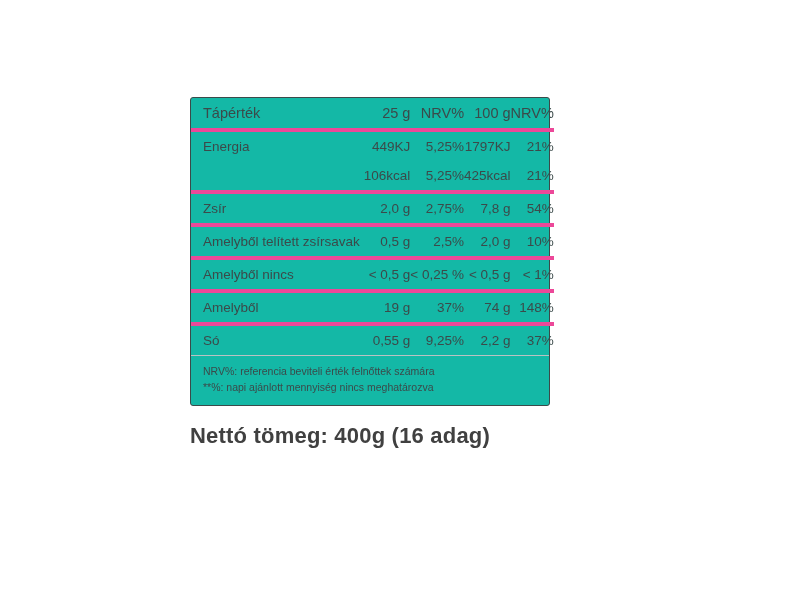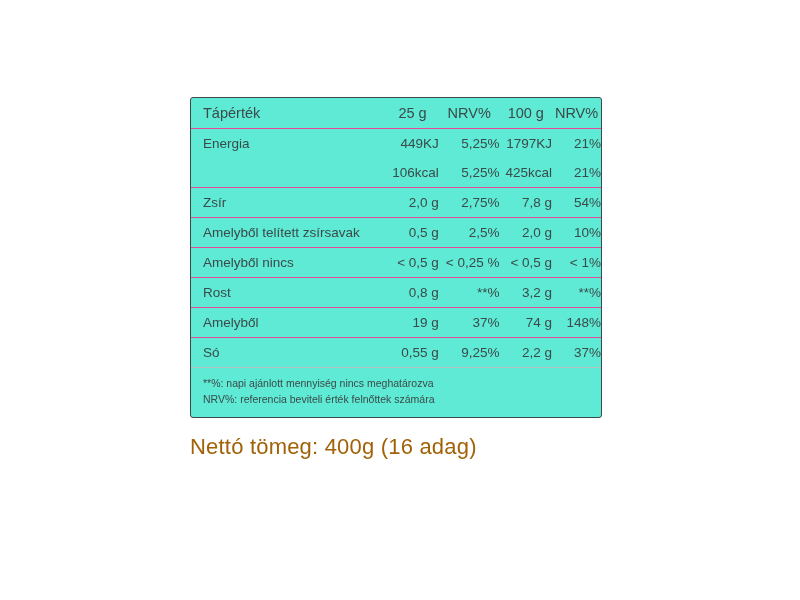--- a/index.html
+++ b/index.html
@@ -12,25 +12,25 @@
     height: 600px;
     font-family: "Liberation Sans", sans-serif;
     color: #2f3a3a;
     position: relative;
     overflow: hidden;
   }
   .panel {
     position: absolute;
     left: 190px;
     top: 97px;
-    width: 412px;
+    width: 360px;
     border: 1.5px solid #3b4a4a;
     border-radius: 3px;
     box-sizing: border-box;
-    background: #5eead4;
+    background: #14b8a6;
     padding: 0;
   }
   table.nutrition {
     width: 100%;
     border-collapse: collapse;
     font-size: 13.5px;
     color: #3b4a4a;
   }
   table.nutrition th,
   table.nutrition td {
@@ -41,57 +41,58 @@
   thead th {
     font-size: 14.5px;
     padding-top: 12px;
     padding-bottom: 12px;
   }
   thead tr th:first-child {
     text-align: left;
     padding-left: 12px;
   }
   thead th.num {
+    text-align: right;
   }
   tbody tr td:first-child {
     text-align: left;
     padding-left: 12px;
     padding-right: 4px;
   }
   tbody td.num {
     text-align: right;
   }
   
   .c1 { padding-right: 6px; }
   .c2 { padding-right: 10px; }
   .c3 { padding-right: 8px; }
   .c4 { padding-right: 12px; }
 
   tbody tr.divider > td,
   tbody tr.divider > th {
-    border-top: 1px solid #ec4899;
+    border-top: 4px solid #ec4899;
   }
   .footnotes {
     border-top: 1px solid #b9c2c2;
     padding: 7px 12px 9px 12px;
     font-size: 10.5px;
     color: #3b4a4a;
     line-height: 1.55;
   }
   .footnote {
     white-space: nowrap;
   }
   .netweight {
     position: absolute;
     left: 190px;
-    top: 434px;
+    top: 423px;
     width: 420px;
     font-size: 22px;
-    font-weight: normal;
-    color: #a16207;
+    font-weight: bold;
+    color: #404040;
     letter-spacing: 0.2px;
   }
 </style>
 </head>
 <body>
 
 <div class="panel">
   <table class="nutrition">
     <thead>
       <tr>
@@ -132,41 +133,34 @@
         <td class="num c4">10%</td>
       </tr>
       <tr class="divider">
         <td>Amelyből nincs</td>
         <td class="num c1">&lt; 0,5 g</td>
         <td class="num c2">&lt; 0,25 %</td>
         <td class="num c3">&lt; 0,5 g</td>
         <td class="num c4">&lt; 1%</td>
       </tr>
       <tr class="divider">
-        <td>Rost</td>
-        <td class="num c1">0,8 g</td>
-        <td class="num c2">**%</td>
-        <td class="num c3">3,2 g</td>
-        <td class="num c4">**%</td>
-      </tr>
-      <tr class="divider">
         <td>Amelyből</td>
         <td class="num c1">19 g</td>
         <td class="num c2">37%</td>
         <td class="num c3">74 g</td>
         <td class="num c4">148%</td>
       </tr>
       <tr class="divider">
         <td>Só</td>
         <td class="num c1">0,55 g</td>
         <td class="num c2">9,25%</td>
         <td class="num c3">2,2 g</td>
         <td class="num c4">37%</td>
       </tr>
     </tbody>
   </table>
   <div class="footnotes">
+    <div class="footnote">NRV%: referencia beviteli érték felnőttek számára</div>
     <div class="footnote">**%: napi ajánlott mennyiség nincs meghatározva</div>
-    <div class="footnote">NRV%: referencia beviteli érték felnőttek számára</div>
   </div>
 </div>
 
 <div class="netweight">Nettó tömeg: 400g (16 adag)</div>
 
 </body></html>

